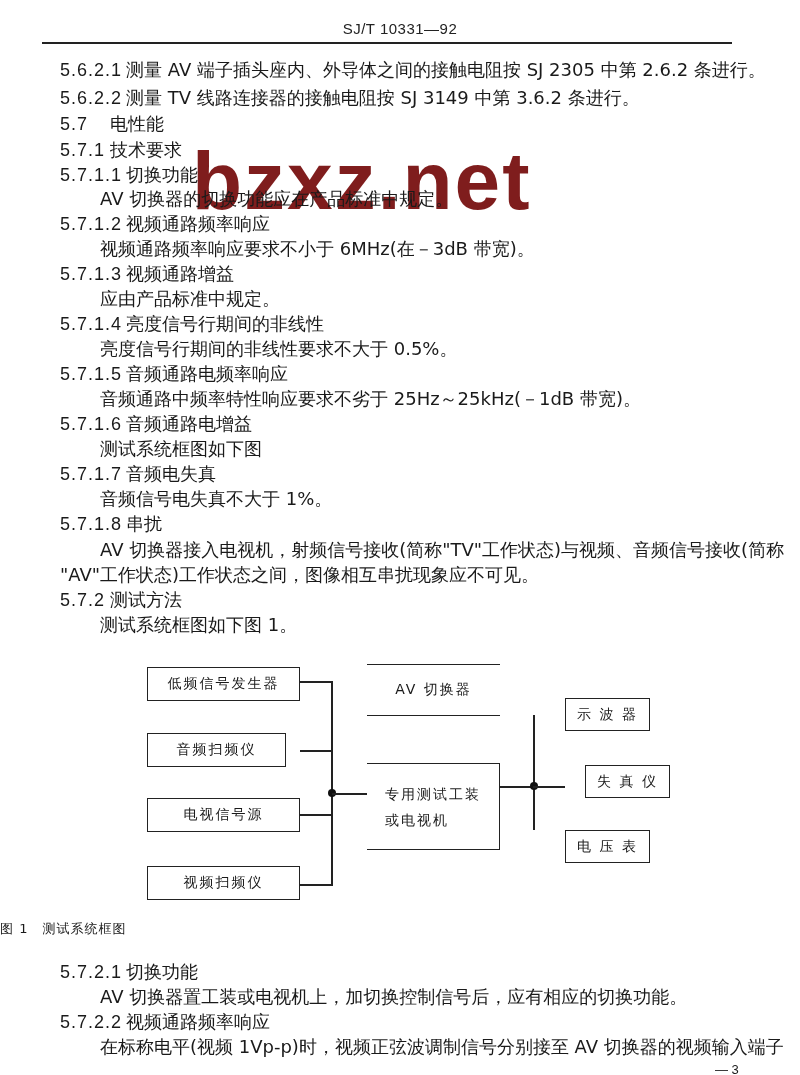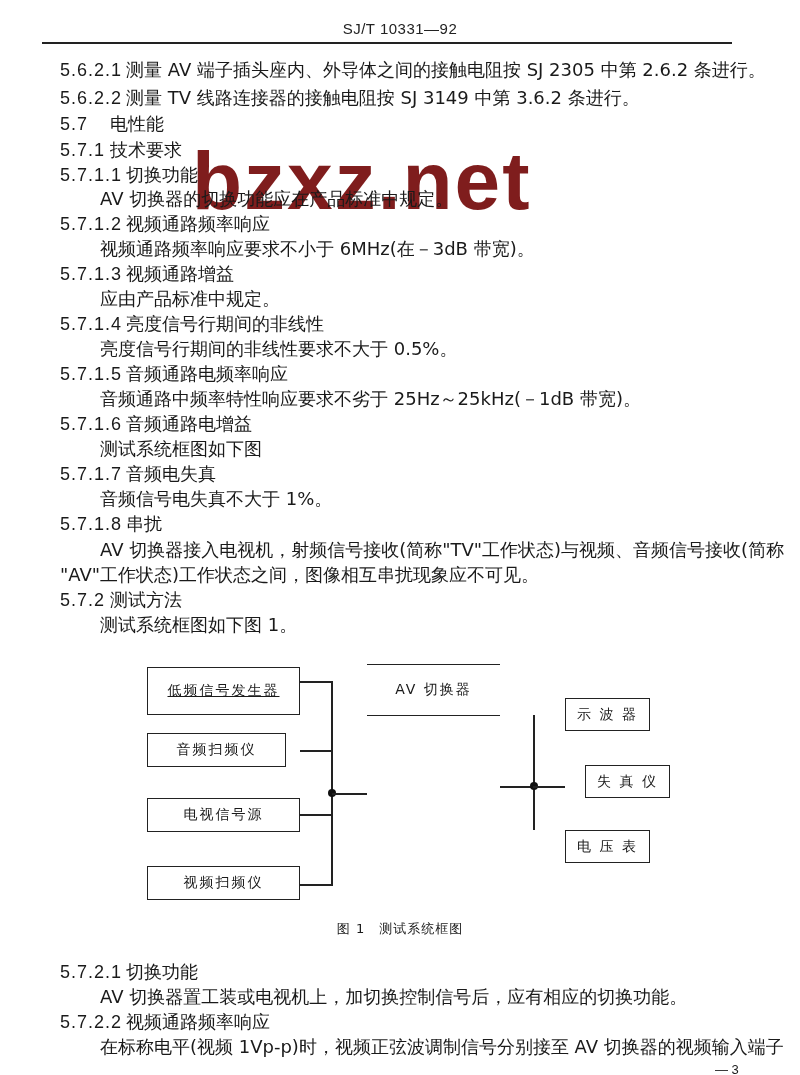--- a/index.html
+++ b/index.html
@@ -31,21 +31,21 @@
   
   .diagram { position:absolute; left:0; top:0; width:800px; height:1075px; z-index:1; }
   .box {
     position:absolute; border:1.5px solid #222; background:transparent;
     display:flex; align-items:center; justify-content:center; font-size:14px; letter-spacing:2px; box-sizing:border-box;
   }
   .box.open-sides { border-left:none; border-right:none; }
   .box.tall { flex-direction:column; align-items:flex-start; padding-left:18px; line-height:26px; }
   .wire { position:absolute; background:#222; }
   .dot { position:absolute; width:8px; height:8px; border-radius:50%; background:#111; }
-  .caption { position:absolute; top:920px; left:0; width:800px; text-align:center; font-size:13px; letter-spacing:1px; z-index:1; }
+  .caption { position:absolute; top:920px; left:0; width:800px; text-align:left; font-size:13px; letter-spacing:1px; z-index:1; }
   .page-no { position:absolute; top:1062px; left:715px; font-size:13px; font-family:"Liberation Sans", sans-serif; }
 </style>
 </head>
 <body>
 
 <div>
 
   <div class="header-code">SJ/T 10331—92</div>
   <div class="header-rule"></div>
 
@@ -70,21 +70,21 @@
   <div class="line" style="top:465px"><span class="num">5.7.1.7</span><span>音频电失真</span></div>
   <div class="line full" style="top:490px"><span>音频信号电失真不大于 1%。</span></div>
   <div class="line" style="top:515px"><span class="num">5.7.1.8</span><span>串扰</span></div>
   <div class="line full" style="top:541px"><span>AV 切换器接入电视机，射频信号接收(简称"TV"工作状态)与视频、音频信号接收(简称</span></div>
   <div class="line cont" style="top:566px"><span>"AV"工作状态)工作状态之间，图像相互串扰现象应不可见。</span></div>
   <div class="line" style="top:591px"><span class="num short">5.7.2</span><span>测试方法</span></div>
   <div class="line full" style="top:616px"><span>测试系统框图如下图 1。</span></div>
 
   <div class="diagram">
 
-    <div class="box" style="left:147px;top:667px;width:153px;height:48px;text-decoration:underline;">
+    <div class="box" style="left:147px;top:667px;width:153px;height:34px;">
         <span>低频信号发生器</span>
       </div>
     <div class="box" style="left:147px;top:733px;width:139px;height:34px;">
         <span>音频扫频仪</span>
       </div>
     <div class="box" style="left:147px;top:798px;width:153px;height:34px;">
         <span>电视信号源</span>
       </div>
     <div class="box" style="left:147px;top:866px;width:153px;height:34px;">
         <span>视频扫频仪</span>
@@ -96,20 +96,24 @@
     <div class="wire" style="left:300px;top:884px;width:33px;height:1.5px;"></div>
 
     <div class="wire" style="left:331px;top:681px;width:1.5px;height:204px;"></div>
     <div class="dot" style="left:328px;top:789px;"></div>
 
     <div class="wire" style="left:332px;top:793px;width:35px;height:1.5px;"></div>
 
     <div class="box open-sides" style="left:367px;top:664px;width:133px;height:52px;">
         <span>AV 切换器</span>
       </div>
+    <div class="box tall open-sides" style="left:367px;top:763px;width:133px;height:87px;justify-content:center;border-right:1.5px solid #222;">
+      <span>专用测试工装</span>
+      <span>或电视机</span>
+    </div>
 
     <div class="wire" style="left:500px;top:786px;width:33px;height:1.5px;"></div>
     <div class="wire" style="left:533px;top:715px;width:1.5px;height:115px;"></div>
     <div class="dot" style="left:530px;top:782px;"></div>
     <div class="wire" style="left:533px;top:786px;width:32px;height:1.5px;"></div>
 
     <div class="box" style="left:565px;top:698px;width:85px;height:33px;">
         <span>示 波 器</span>
       </div>
     <div class="box" style="left:565px;top:765px;width:85px;height:33px;margin-left:20px;">

